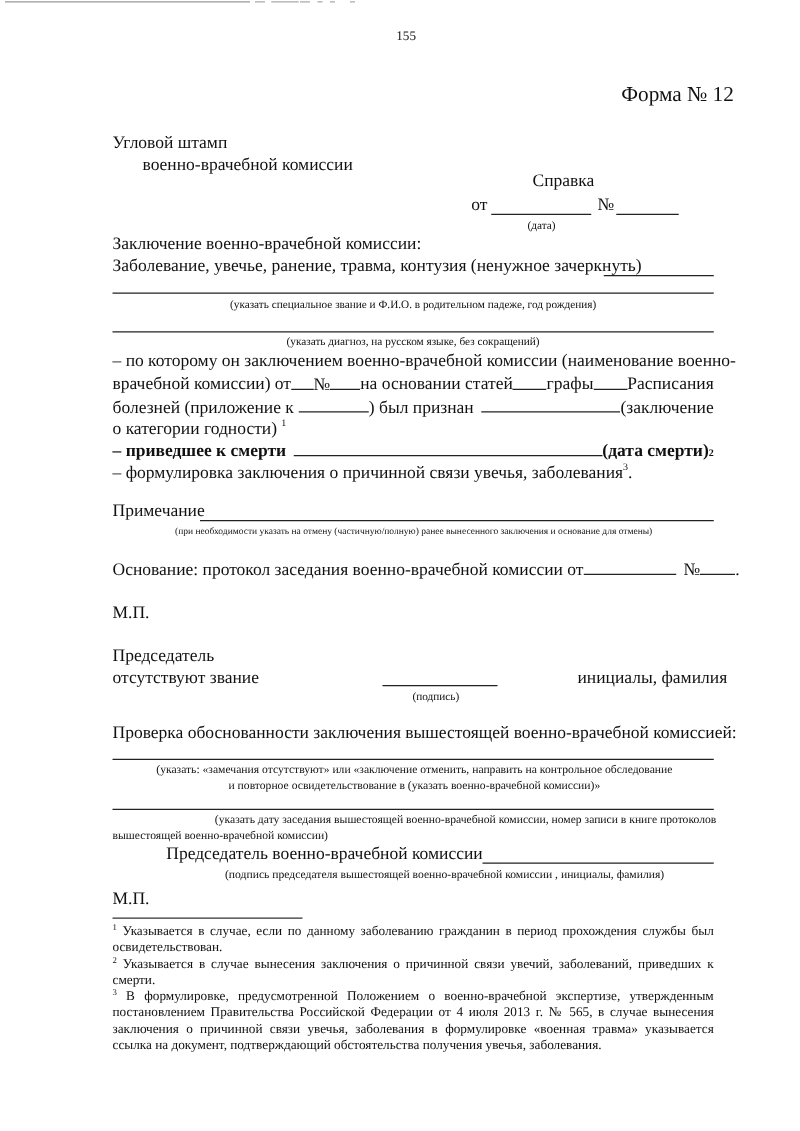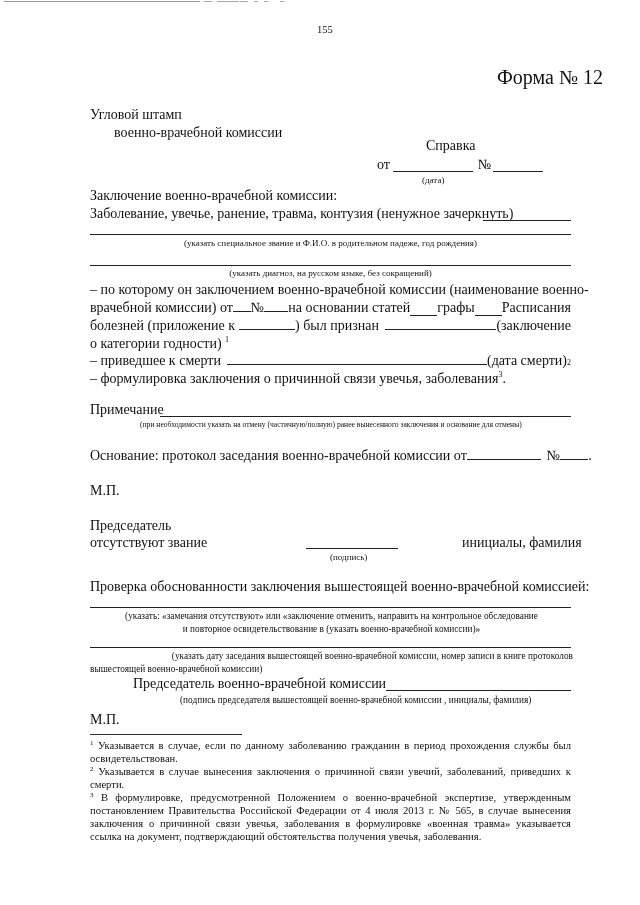--- a/index.html
+++ b/index.html
@@ -23,21 +23,21 @@
 <div class="topbar"></div>
 <div class="topdash" style="left:204px;width:8px"></div>
 <div class="topdash" style="left:217px;width:22px"></div>
 <div class="topdash" style="left:240px;width:8px"></div>
 <div class="topdash" style="left:254px;width:4px"></div>
 <div class="topdash" style="left:264px;width:4px"></div>
 <div class="topdash" style="left:280px;width:4px"></div>
 
 <div class="abs t11" style="left:317px;top:24px;">155</div>
 
-<div class="abs" style="left:497px;top:66px;font-size:20px;">Форма № 12</div>
+<div class="abs" style="left:497px;top:66px;font-size:17px;">Форма № 12</div>
 
 <div class="abs t14" style="left:90px;top:107px;">Угловой штамп</div>
 <div class="abs t14" style="left:90px;top:125px;margin-left:24px;">военно-врачебной комиссии</div>
 
 <div class="abs t14" style="left:426px;top:138px;">Справка</div>
 <div class="abs t14" style="left:377px;top:157px;">от</div>
 <div class="line" style="left:393px;top:171px;width:80px;"></div>
 <div class="abs t14" style="left:478px;top:157px;">№</div>
 <div class="line" style="left:493px;top:171px;width:50px;"></div>
 <div class="abs t9" style="left:422px;top:175px;font-size:9px;">(дата)</div>
@@ -50,21 +50,21 @@
     <div style="text-align:center">(указать специальное звание и Ф.И.О. в родительном падеже, год рождения)</div>
   </div>
 
 <div class="line" style="left:90px;top:265px;width:481px;"></div>
 <div class="abs" style="left:90px;width:481px;top:268px;font-size:9px;">
     <div style="text-align:center">(указать диагноз, на русском языке, без  сокращений)</div>
   </div>
 
 <div class="abs t14 just" style="left:90px;width:481px;top:282px;">– по которому он заключением военно-врачебной комиссии (наименование военно-</div>
 
-<div class="abs t14" style="left:90px;width:481px;top:300px;display:flex;justify-content:space-between;align-items:flex-end;">
+<div class="abs t14" style="left:90px;width:481px;top:300px;display:flex;justify-content:space-between;align-items:flex-start;">
   <span>врачебной комиссии) от</span>
   <span style="display:flex;align-items:baseline;">
     <span class="blank" style="width:18px"></span>
     <span>№</span>
     <span class="blank" style="width:24px"></span>
   </span>
   <span>на основании статей</span>
   <span class="blank" style="width:32px"></span>
   <span>графы</span>
   <span class="blank" style="width:32px"></span>
@@ -76,21 +76,21 @@
   <span class="blank" style="width:56px;margin-left:4px;"></span>
   <span>) был признан</span>
   <span class="blank" style="flex:1;margin-left:6px;"></span>
   <span>(заключение</span>
 </div>
 
 <div class="abs t14" style="left:90px;top:336px;">
   <span>о категории годности)</span>&nbsp;<sup>1</sup>
 </div>
 
-<div class="abs t14" style="left:90px;width:481px;top:353px;display:flex;align-items:baseline;">
+<div class="abs t14" style="left:90px;width:481px;top:353px;display:flex;align-items:baseline;font-weight:bold;">
   <span>– приведшее к смерти</span>
   <span class="blank" style="flex:1;margin-left:6px;"></span>
   <span>(дата смерти)</span>
     <sup>2</sup>
 </div>
 
 <div class="abs t14" style="left:90px;top:371px;">
   <span>– формулировка заключения о причинной связи увечья, заболевания</span><sup>3</sup><span>.</span>
 </div>
 

